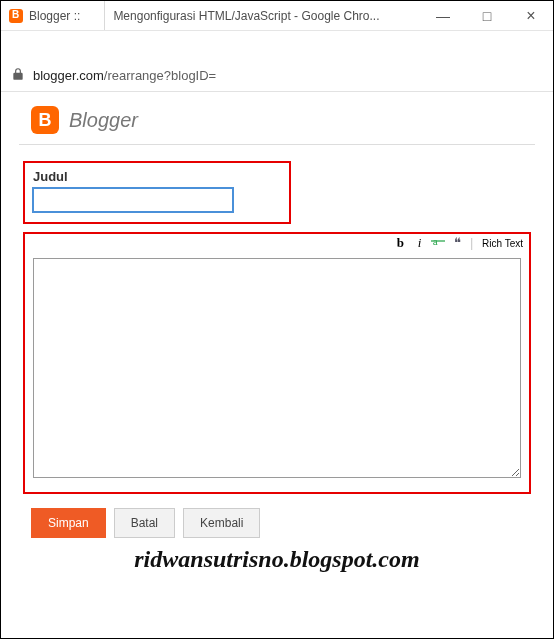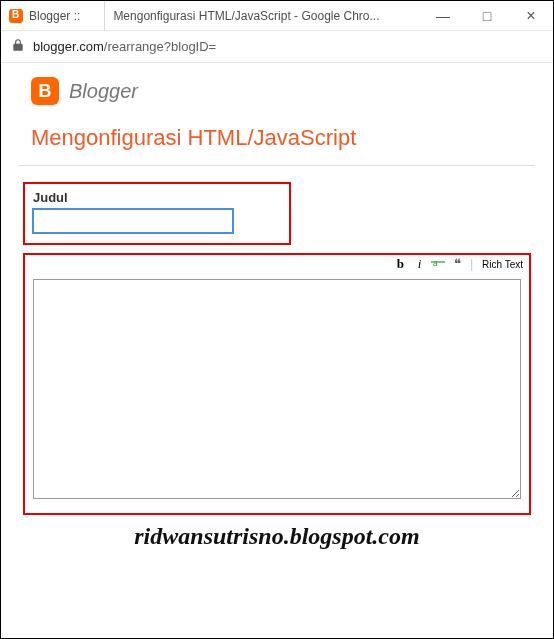--- a/index.html
+++ b/index.html
@@ -42,20 +42,21 @@
   
   .addrbar {
     height:32px;
     display:flex;
     align-items:center;
     padding:0 10px;
     border-bottom:1px solid #e2e2e2;
     font-size:13px;
     color:#5f5f5f;
     background:#fff;
+    margin-top:29px;
   }
   .lock { width:14px; margin-right:8px; }
   .url { white-space:nowrap; }
   .host { color:#222; }
   
   .chrome-content { padding:0; }
   .blogger-hdr {
     display:flex; align-items:center;
     padding:14px 10px 10px 30px;
   }
@@ -148,21 +149,20 @@
   </span>
 </div>
 
 <div class="chrome-content">
 
   <div class="blogger-hdr">
     <div class="blogger-logo">B</div>
     <div class="blogger-word">Blogger</div>
   </div>
 
-  <div class="page-title">Mengonfigurasi HTML/JavaScript</div>
   <hr class="hr">
 
   <div class="hl" style="width:268px;">
     <div class="label">Judul</div>
     <input class="title-input" type="text" value="" style="">
   </div>
 
   <div class="hl content-box">
     <div class="toolbar">
       <span class="tool" style="font-weight:bold;">b</span>
@@ -173,15 +173,20 @@
             <line x1="0" y1="8" x2="16" y2="8" stroke="#3a5" stroke-width="1.5"></line>
           </svg>
       </span>
       <span class="tool" style="color:#556;">❝</span>
       <span class="tsep">|</span>
       <span class="richtext">Rich Text</span>
     </div>
     <textarea class="konten-area" style=""></textarea>
   </div>
 
+  <div class="btnrow">
+    <div class="btn primary">Simpan</div>
+    <div class="btn">Batal</div>
+    <div class="btn">Kembali</div>
+  </div>
 
   <div class="watermark">ridwansutrisno.blogspot.com</div>
 </div>
 
 </body></html>

